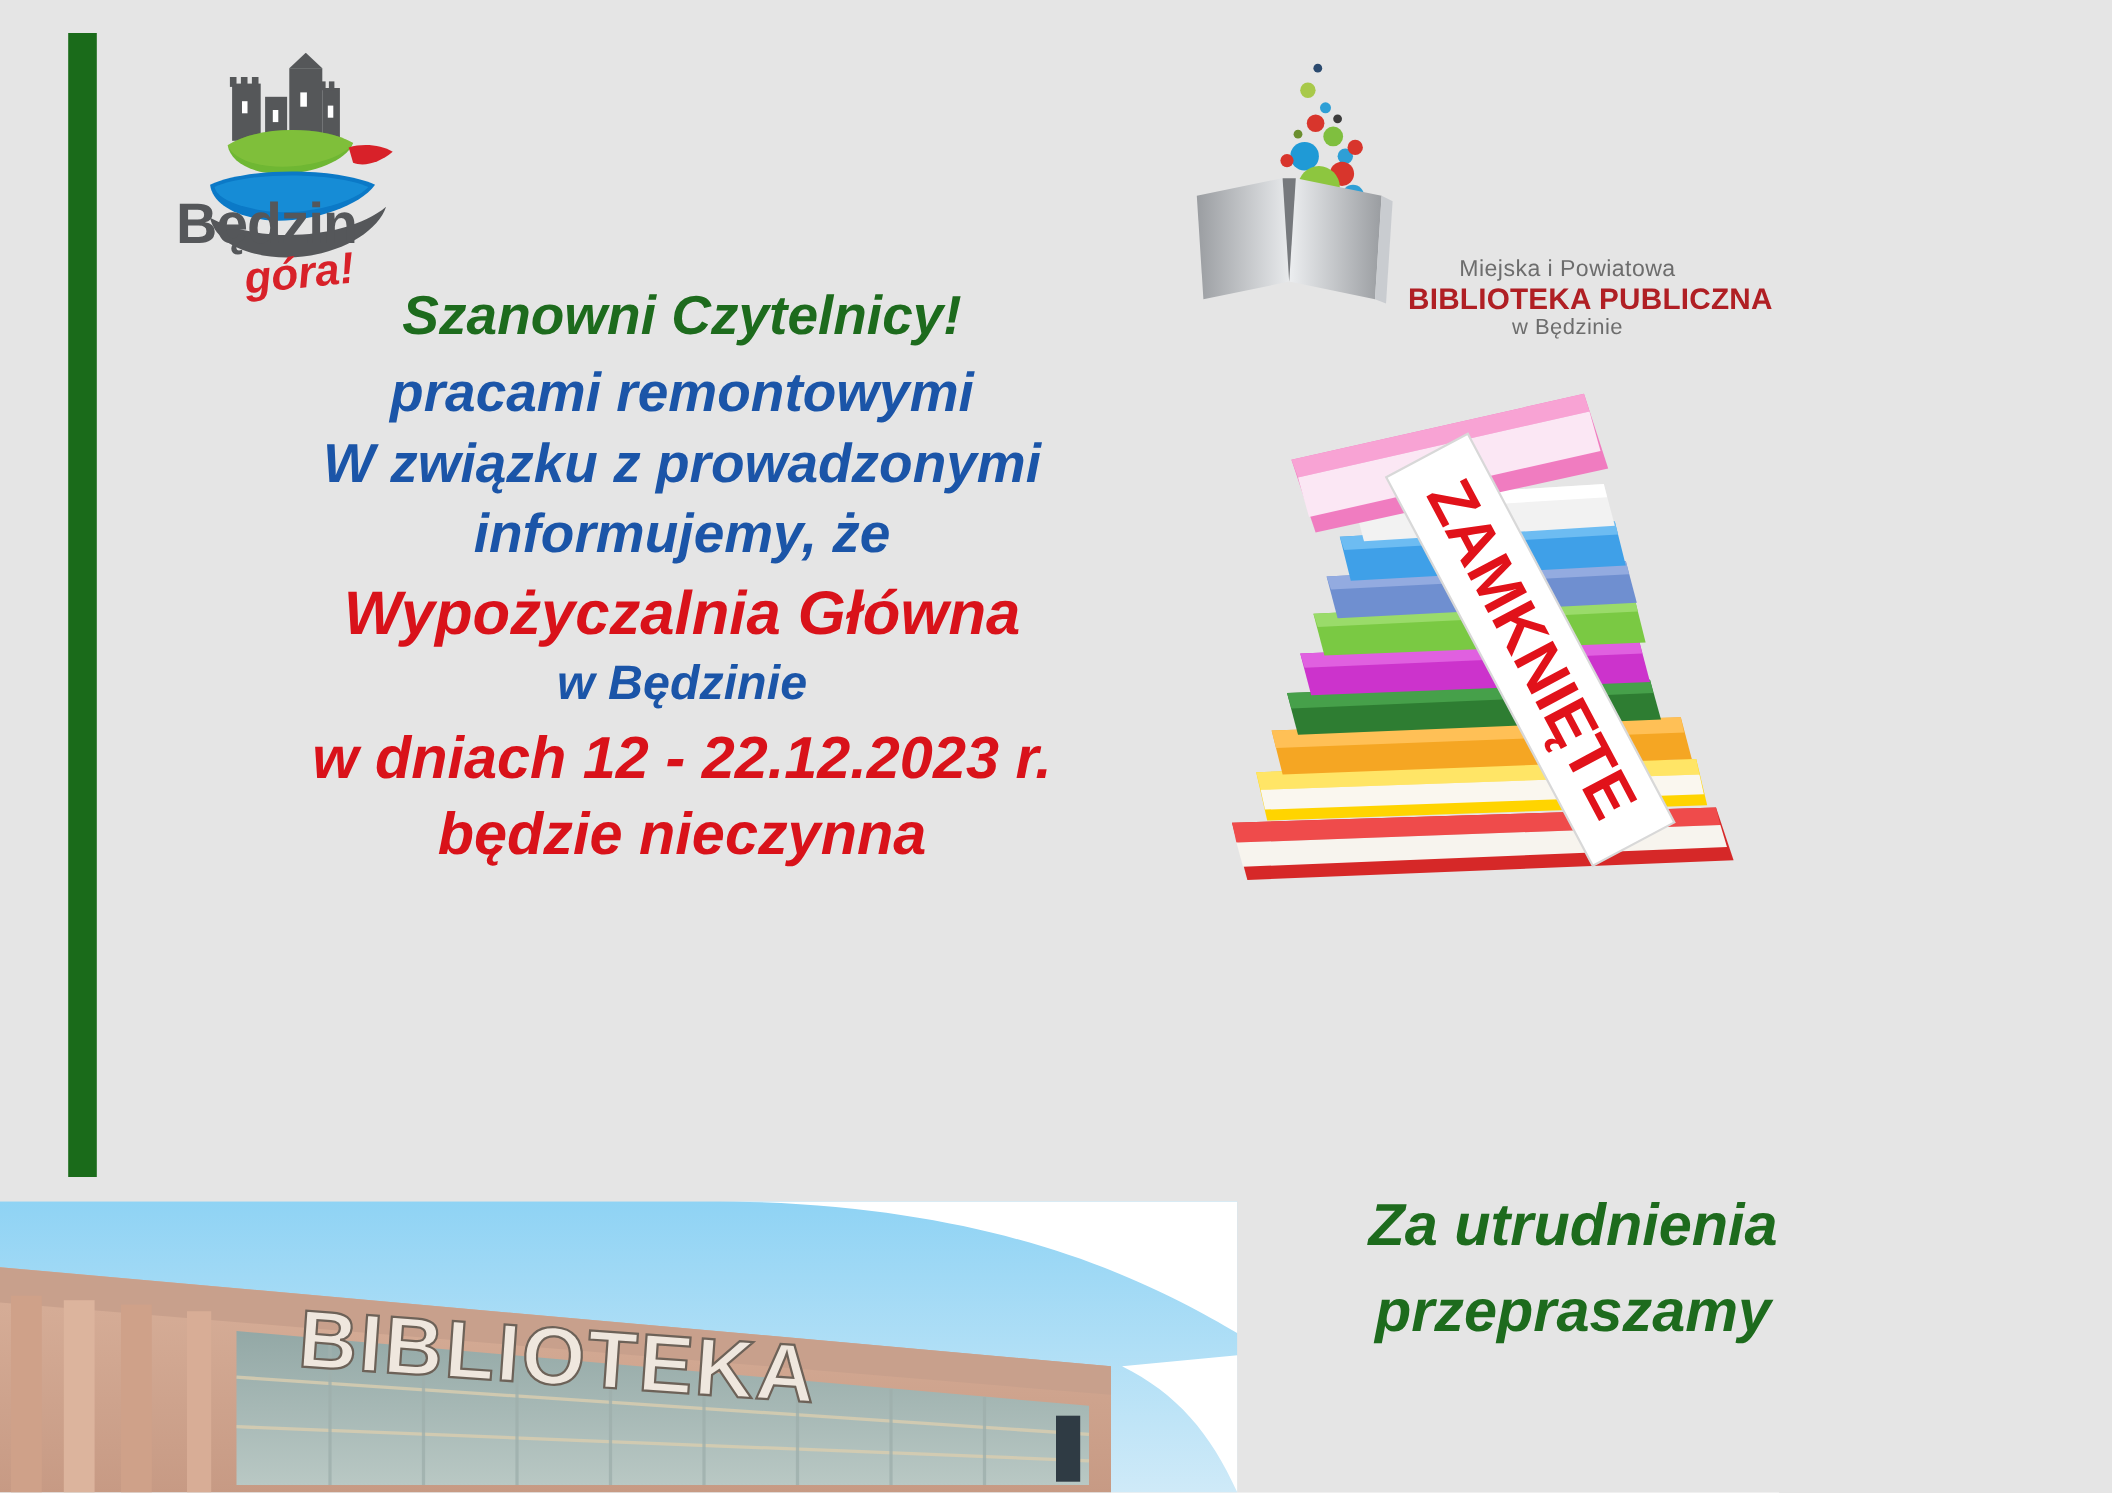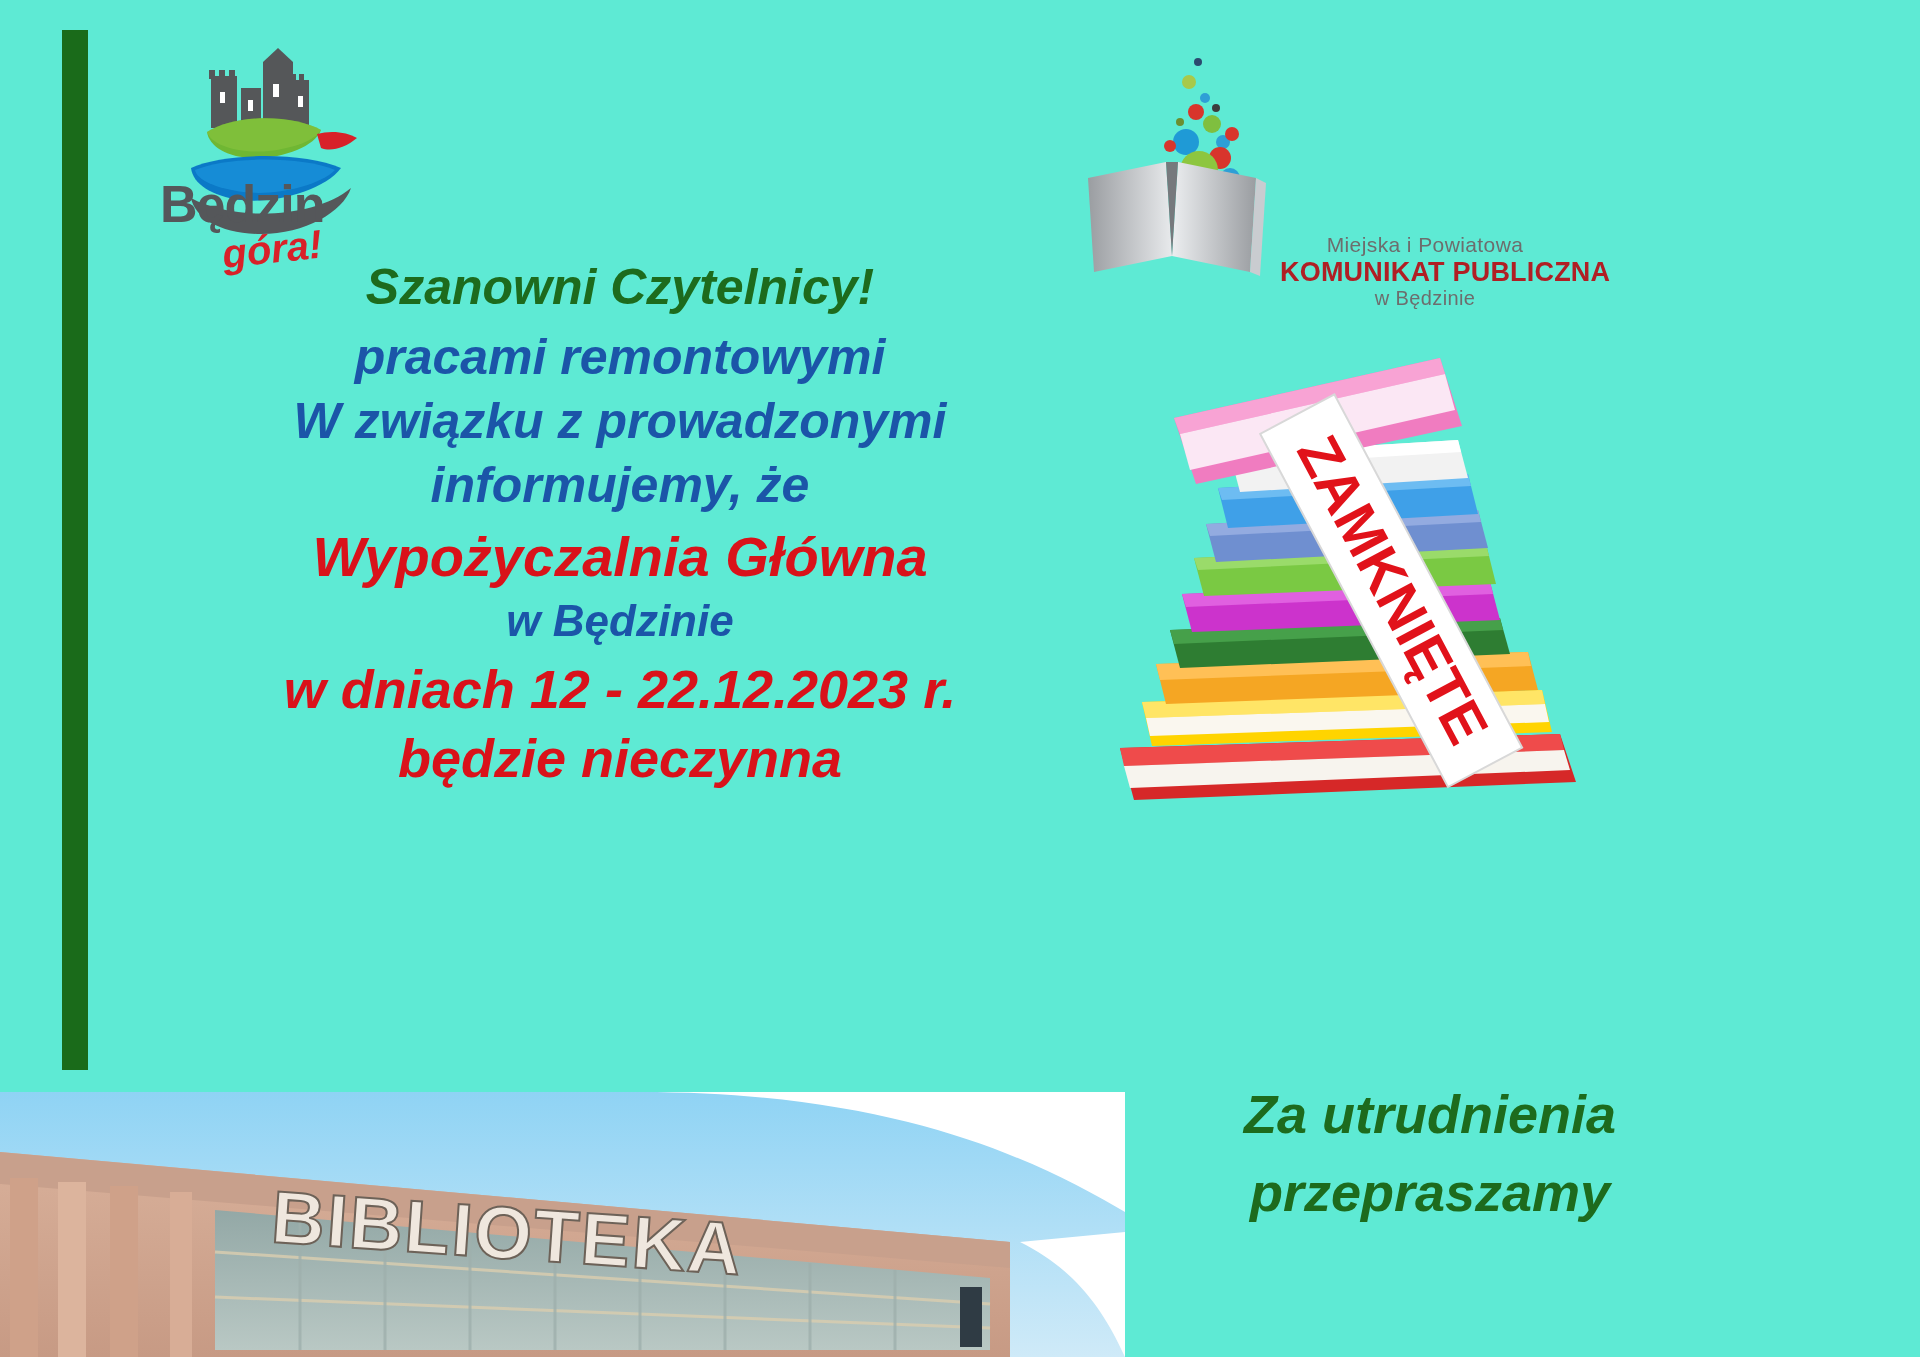--- a/index.html
+++ b/index.html
@@ -8,21 +8,21 @@
     padding: 0;
     background: #ffffff;
   }
   body {
     font-family: "Liberation Sans", sans-serif;
   }
   .poster {
     position: relative;
     width: 1920px;
     height: 1357px;
-    background: #5eead4;
+    background: #e5e5e5;
     overflow: hidden;
   }
 
   
   .green-bar {
     position: absolute;
     left: 62px;
     top: 30px;
     width: 26px;
     height: 1040px;
@@ -236,21 +236,21 @@
         <circle cx="150" cy="128" r="10" fill="#2e9fd6"></circle>
 
         <path d="M8 128 L86 112 L92 206 L14 222 Z" fill="url(#pgL)"></path>
         <path d="M98 112 L176 128 L170 222 L92 206 Z" fill="url(#pgR)"></path>
         <path d="M86 112 L92 206 L98 112 Z" fill="#76797d"></path>
         <path d="M176 128 L186 133 L180 226 L170 222 Z" fill="#c9ccd0"></path>
       </svg>
     </div>
     <div class="lib-logo-text">
       <div class="lib-line1">Miejska i Powiatowa</div>
-      <div class="lib-line2">KOMUNIKAT PUBLICZNA</div>
+      <div class="lib-line2">BIBLIOTEKA PUBLICZNA</div>
       <div class="lib-line3">w Będzinie</div>
     </div>
   </div>
 
   <div class="body-block">
     <div class="line green s-greeting">Szanowni Czytelnicy!</div>
     <div class="line blue  s-blue">pracami remontowymi</div>
     <div class="line blue  s-blue">W związku z prowadzonymi</div>
     <div class="line blue  s-blue">informujemy, że</div>
     <div class="line red   s-bigred">Wypożyczalnia Główna</div>

